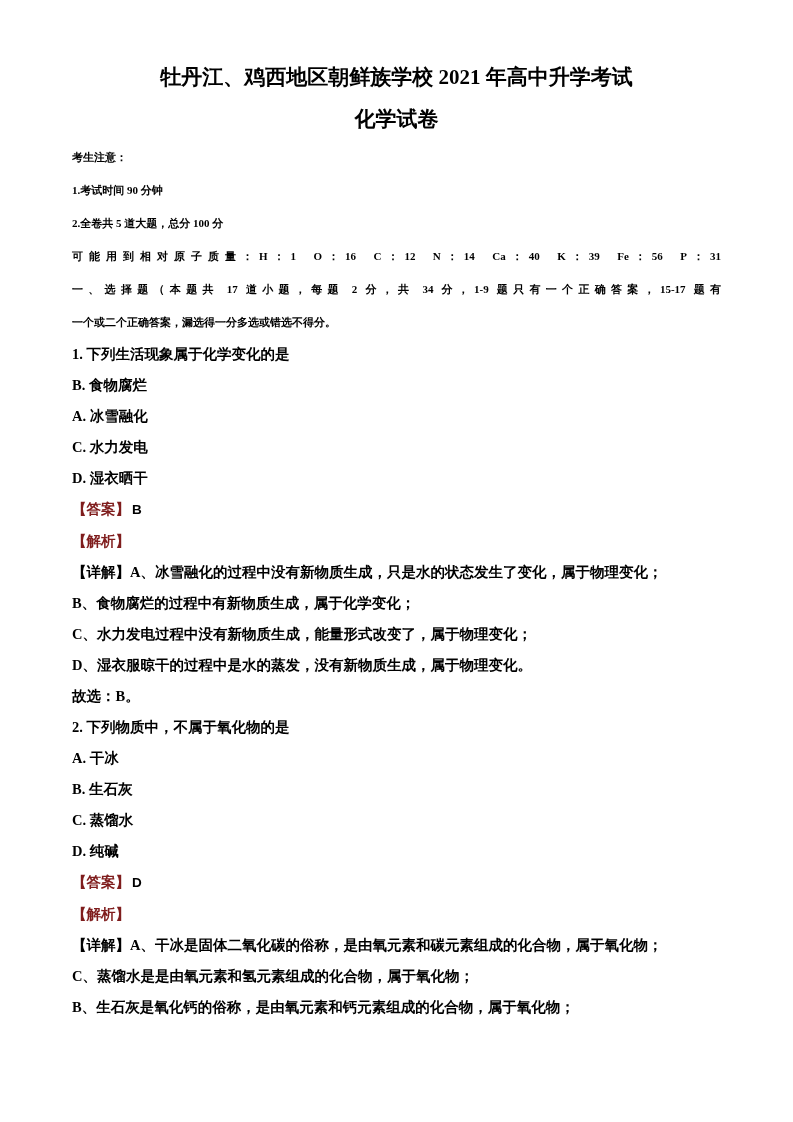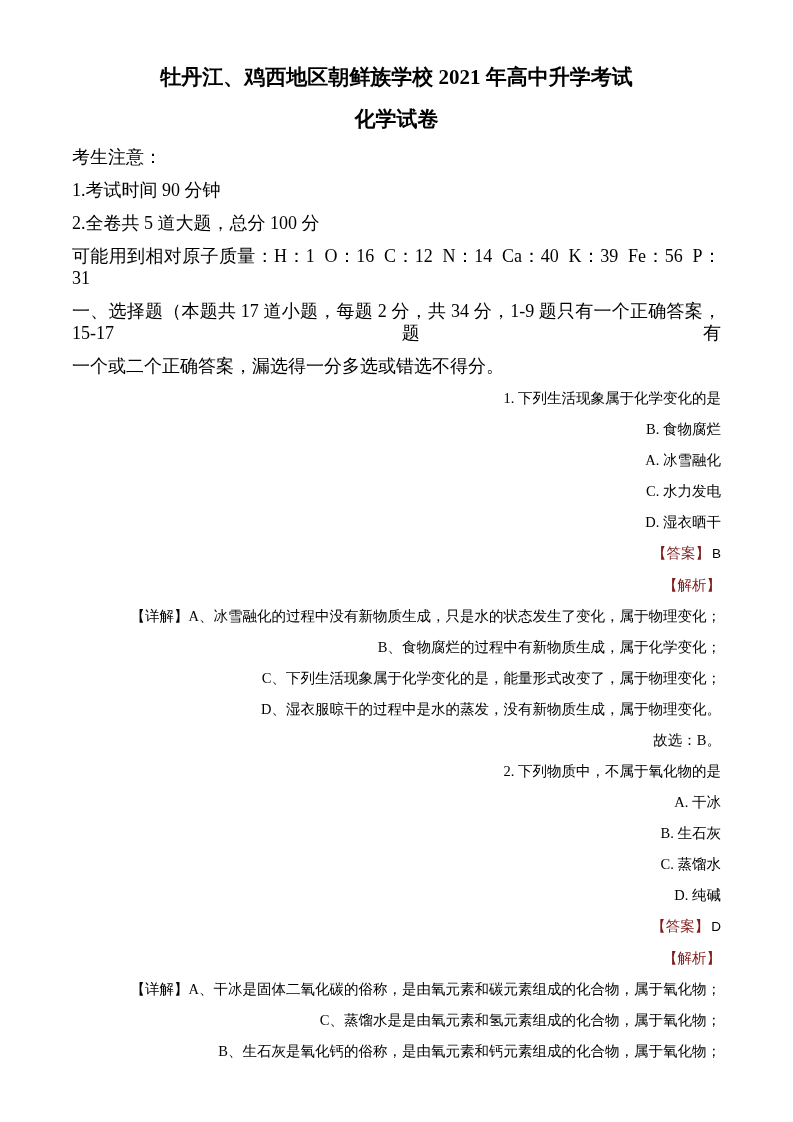--- a/index.html
+++ b/index.html
@@ -23,40 +23,39 @@
     font-size: 21px;
     font-weight: bold;
     text-align: center;
     line-height: 26px;
     margin: 0;
   }
   .subtitle {
     margin-top: 16px;
   }
   .bold-line {
-    font-size: 18px;
-    font-weight: normal;
+    font-size: 11px;
+    font-weight: bold;
     line-height: 22px;
     margin: 0 0 11px 0;
     white-space: pre-wrap;
   }
   .notice-heading {
     margin-top: 14px;
   }
   .justify-full {
     text-align: justify;
     text-align-last: justify;
   }
   .body-line {
     font-size: 14.5px;
-    font-weight: normal;
+    font-weight: bold;
     line-height: 20px;
     margin: 0 0 11px 0;
     white-space: pre-wrap;
-    text-align: right;
   }
   .blue {
     color: #7f1d1d;
   }
   .answer-value {
     margin-left: 2px;
     font-family: "Liberation Sans", "DejaVu Sans", sans-serif;
     font-size: 13.5px;
   }
 </style>
@@ -78,21 +77,21 @@
 
   <div class="body-line">1. 下列生活现象属于化学变化的是</div>
   <div class="body-line">B. 食物腐烂</div>
   <div class="body-line">A. 冰雪融化</div>
   <div class="body-line">C. 水力发电</div>
   <div class="body-line">D. 湿衣晒干</div>
   <div class="body-line"><span class="blue">【答案】</span><span class="answer-value">B</span></div>
   <div class="body-line"><span class="blue">【解析】</span></div>
   <div class="body-line">【详解】A、冰雪融化的过程中没有新物质生成，只是水的状态发生了变化，属于物理变化；</div>
   <div class="body-line">B、食物腐烂的过程中有新物质生成，属于化学变化；</div>
-  <div class="body-line">C、下列生活现象属于化学变化的是，能量形式改变了，属于物理变化；</div>
+  <div class="body-line">C、水力发电过程中没有新物质生成，能量形式改变了，属于物理变化；</div>
   <div class="body-line">D、湿衣服晾干的过程中是水的蒸发，没有新物质生成，属于物理变化。</div>
   <div class="body-line">故选：B。</div>
 
   <div class="body-line">2. 下列物质中，不属于氧化物的是</div>
   <div class="body-line">A. 干冰</div>
   <div class="body-line">B. 生石灰</div>
   <div class="body-line">C. 蒸馏水</div>
   <div class="body-line">D. 纯碱</div>
   <div class="body-line"><span class="blue">【答案】</span><span class="answer-value">D</span></div>
   <div class="body-line"><span class="blue">【解析】</span></div>

